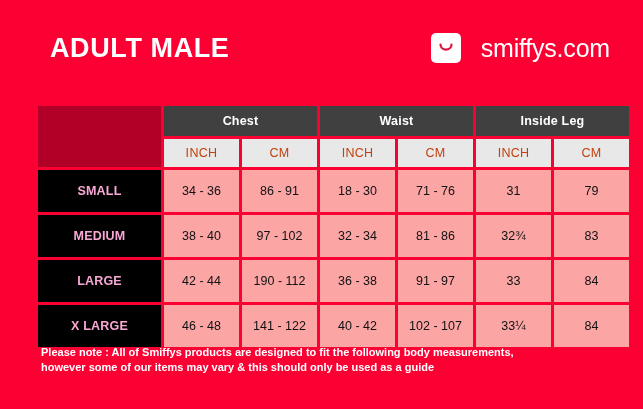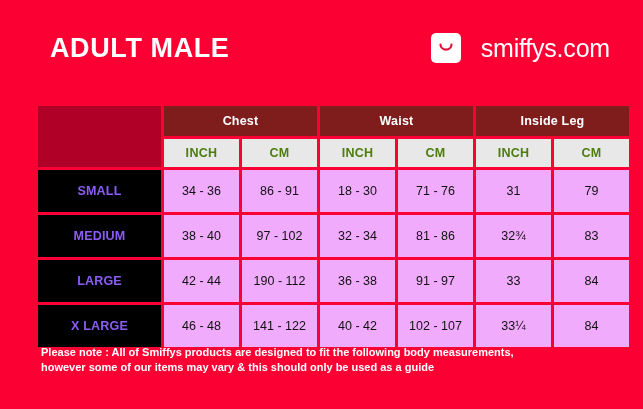--- a/index.html
+++ b/index.html
@@ -83,50 +83,50 @@
     padding: 0;
     margin: 0;
     text-align: center;
     vertical-align: middle;
     font-size: 12.5px;
   }
   .col-size    { width: 123px; }
   .col-measure { width: 75px; }
 
   .group-head {
-    background: #7f1d1d;
+    background: #404040;
     color: #FFFFFF;
     font-size: 14px;
     font-weight: bold;
     height: 30px;
     letter-spacing: 0.2px;
   }
   .corner-cell {
     background: #B00028;
   }
   .unit-head {
     background: #E8E8E8;
-    color: #4d7c0f;
+    color: #c2410c;
     font-size: 12px;
-    font-weight: bold;
+    font-weight: normal;
     height: 28px;
     letter-spacing: 0.3px;
   }
   .size-label {
     background: #000000;
-    color: #8b5cf6;
+    color: #f9a8d4;
     font-size: 14.5px;
     font-weight: bold;
     height: 30px;
     text-align: left;
     padding-left: 11px;
     letter-spacing: 0.2px;
   }
   .data-cell {
-    background: #f0abfc;
+    background: #fca5a5;
     color: #111111;
     font-size: 12.5px;
     height: 42px;
     font-weight: normal;
   }
 
   
   .note {
     position: absolute;
     left: 41px;

